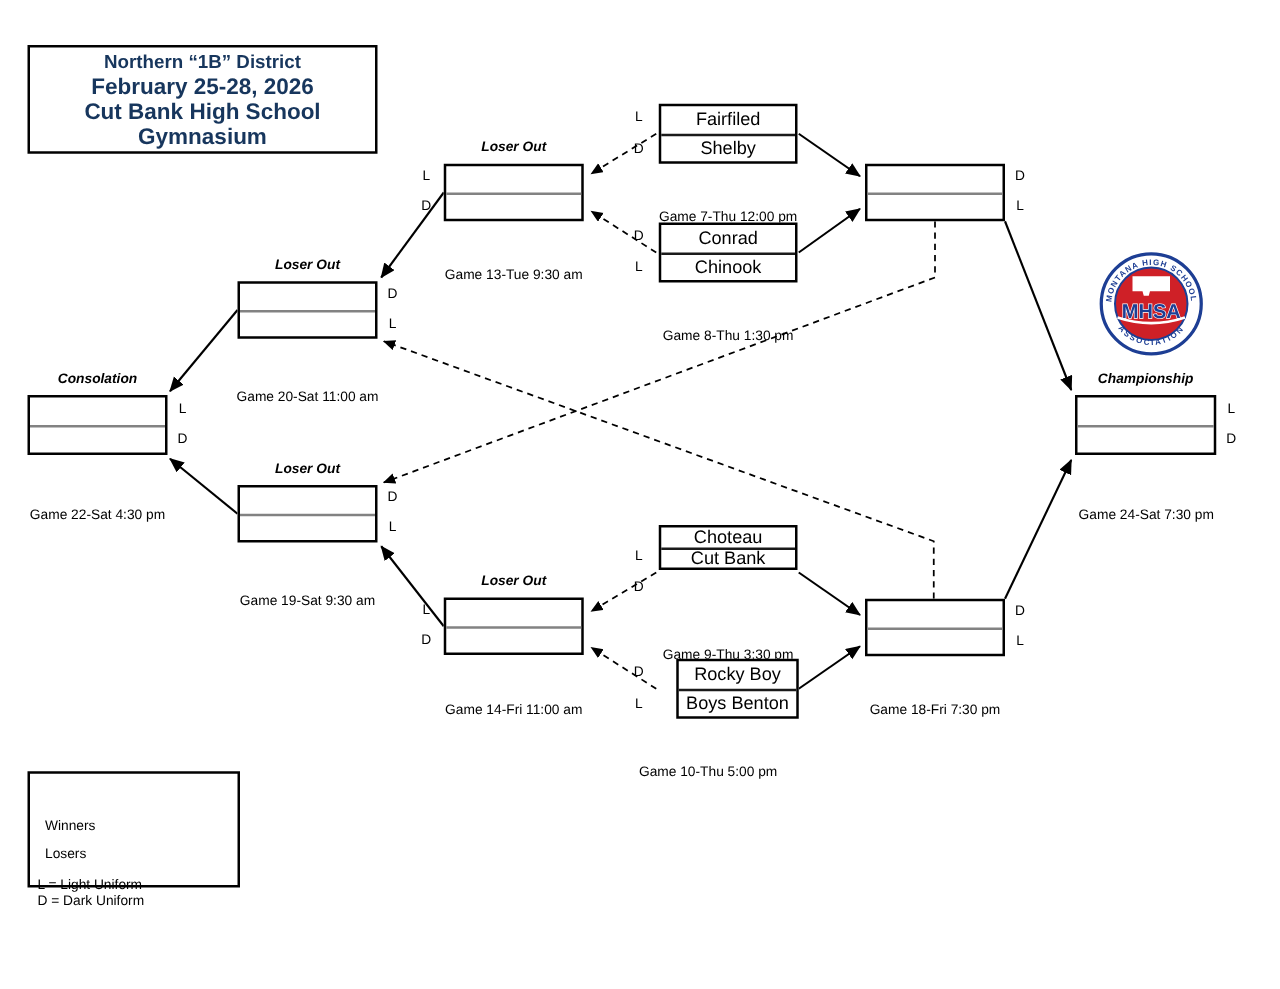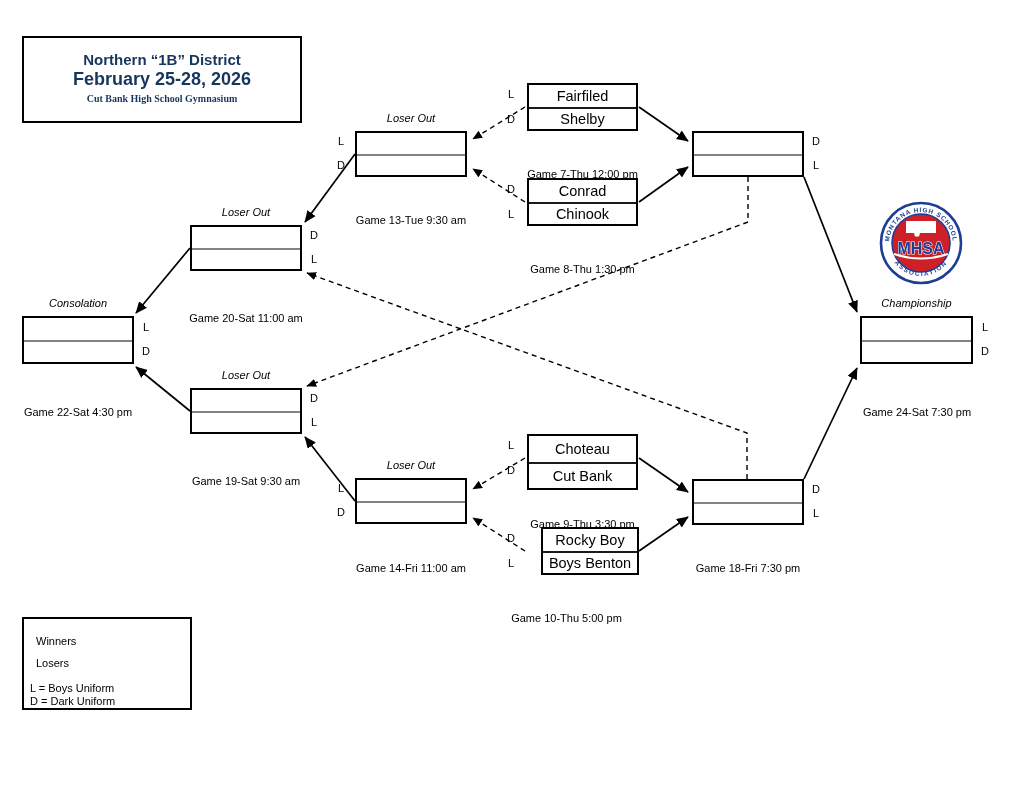--- a/index.html
+++ b/index.html
@@ -5,32 +5,32 @@
   html,body{margin:0;padding:0;background:#ffffff;}
   #page{position:relative;width:1024px;height:791px;background:#ffffff;
         font-family:"Liberation Sans",sans-serif;color:#000;overflow:hidden;}
   #connectors{position:absolute;left:0;top:0;z-index:1;}
   .box{position:absolute;background:#fff;border:2px solid #000;z-index:2;box-sizing:border-box;}
   .box .row{height:50%;display:flex;align-items:center;justify-content:center;
             font-size:14.5px;box-sizing:border-box;}
   .box.team .row + .row{border-top:2px solid #1a1a1a;}
   .box.game .row + .row{border-top:2px solid #828282;}
   .ud{position:absolute;z-index:2;font-size:11px;width:16px;text-align:center;}
-  .tag{position:absolute;z-index:2;font-size:11px;font-weight:normal;font-style:italic;text-align:center;}
+  .tag{position:absolute;z-index:2;font-size:11px;font-weight:bold;font-style:italic;text-align:center;}
   .glabel{position:absolute;z-index:2;font-size:11px;text-align:center;white-space:nowrap;margin-top:32px;}
   #title-box{position:absolute;left:22px;top:36px;width:280px;height:87px;border:2px solid #000;
              display:flex;flex-direction:column;justify-content:center;align-items:center;
              text-align:center;color:#17365d;font-weight:bold;z-index:2;background:#fff;box-sizing:border-box;}
   #title-box .t1{font-size:15px;line-height:20px;}
   #title-box .t2{font-size:19px;line-height:23px;}
   #title-box .t3{font-size:18px;line-height:19px;}
-  #title-box .t4{font-size:10px;line-height:20px;font-family:Liberation Serif, serif;}
+  #title-box .t4{font-size:18px;line-height:20px;}
   #legend-box{position:absolute;left:22px;top:617px;width:170px;height:93px;border:2px solid #000;
               z-index:2;background:#fff;box-sizing:border-box;}
-  .legend-text{position:absolute;font-size:11px;z-index:3;white-space:nowrap;}
+  .legend-text{position:absolute;font-size:11px;z-index:3;white-space:nowrap;margin-top:20px;}
   #mhsa{position:absolute;left:879px;top:201px;z-index:2;}
 </style>
 </head>
 <body>
 
 <div id="page">
 
   <svg id="connectors" width="1024" height="791" viewBox="0 0 1024 791">
     <defs>
       <marker id="arw" markerWidth="8" markerHeight="8" refX="6.5" refY="3" orient="auto" markerUnits="strokeWidth">
@@ -78,21 +78,21 @@
   <div class="glabel" style="left:507px;top:136px;width:151px">Game 7-Thu 12:00 pm</div>
 
   <div class="box team" style="left:527px;top:178px;width:111px;height:48px">
     <div class="row">Conrad</div>
     <div class="row">Chinook</div>
   </div>
   <div class="ud" style="left:503px;top:183px">D</div>
   <div class="ud" style="left:503px;top:208px">L</div>
   <div class="glabel" style="left:507px;top:231px;width:151px">Game 8-Thu 1:30 pm</div>
 
-  <div class="box team" style="left:527px;top:434px;width:111px;height:56px">
+  <div class="box team" style="left:527px;top:420px;width:111px;height:36px">
     <div class="row">Choteau</div>
     <div class="row">Cut Bank</div>
   </div>
   <div class="ud" style="left:503px;top:439px">L</div>
   <div class="ud" style="left:503px;top:464px">D</div>
   <div class="glabel" style="left:507px;top:486px;width:151px">Game 9-Thu 3:30 pm</div>
 
   <div class="box team" style="left:541px;top:527px;width:98px;height:48px">
     <div class="row">Rocky Boy</div>
     <div class="row">Boys Benton</div>
@@ -185,16 +185,16 @@
       <textPath href="#arcBot" startOffset="50%" text-anchor="middle">ASSOCIATION</textPath>
     </text>
     <path d="M 27,20 L 57,20 L 57,32 L 41,32 L 40,35.5 L 36,35.5 L 35,32 L 27,32 Z" fill="#ffffff"></path>
     <path d="M 15,53 Q 42,62 69,53" stroke="#ffffff" stroke-width="2" fill="none"></path>
     <text x="42" y="53" text-anchor="middle" font-size="16" font-weight="bold" fill="#1d3e94" stroke="#ffffff" stroke-width="1" paint-order="stroke" font-family="Liberation Sans, sans-serif">MHSA</text>
   </svg>
 
   <div id="legend-box"></div>
   <div class="legend-text" style="left:36px;top:635px">Winners</div>
   <div class="legend-text" style="left:36px;top:657px">Losers</div>
-  <div class="legend-text" style="left:30px;top:682px">L = Boys Uniform</div>
+  <div class="legend-text" style="left:30px;top:682px">L = Light Uniform</div>
   <div class="legend-text" style="left:30px;top:695px">D = Dark Uniform</div>
 
 </div>
 
 </body></html>

